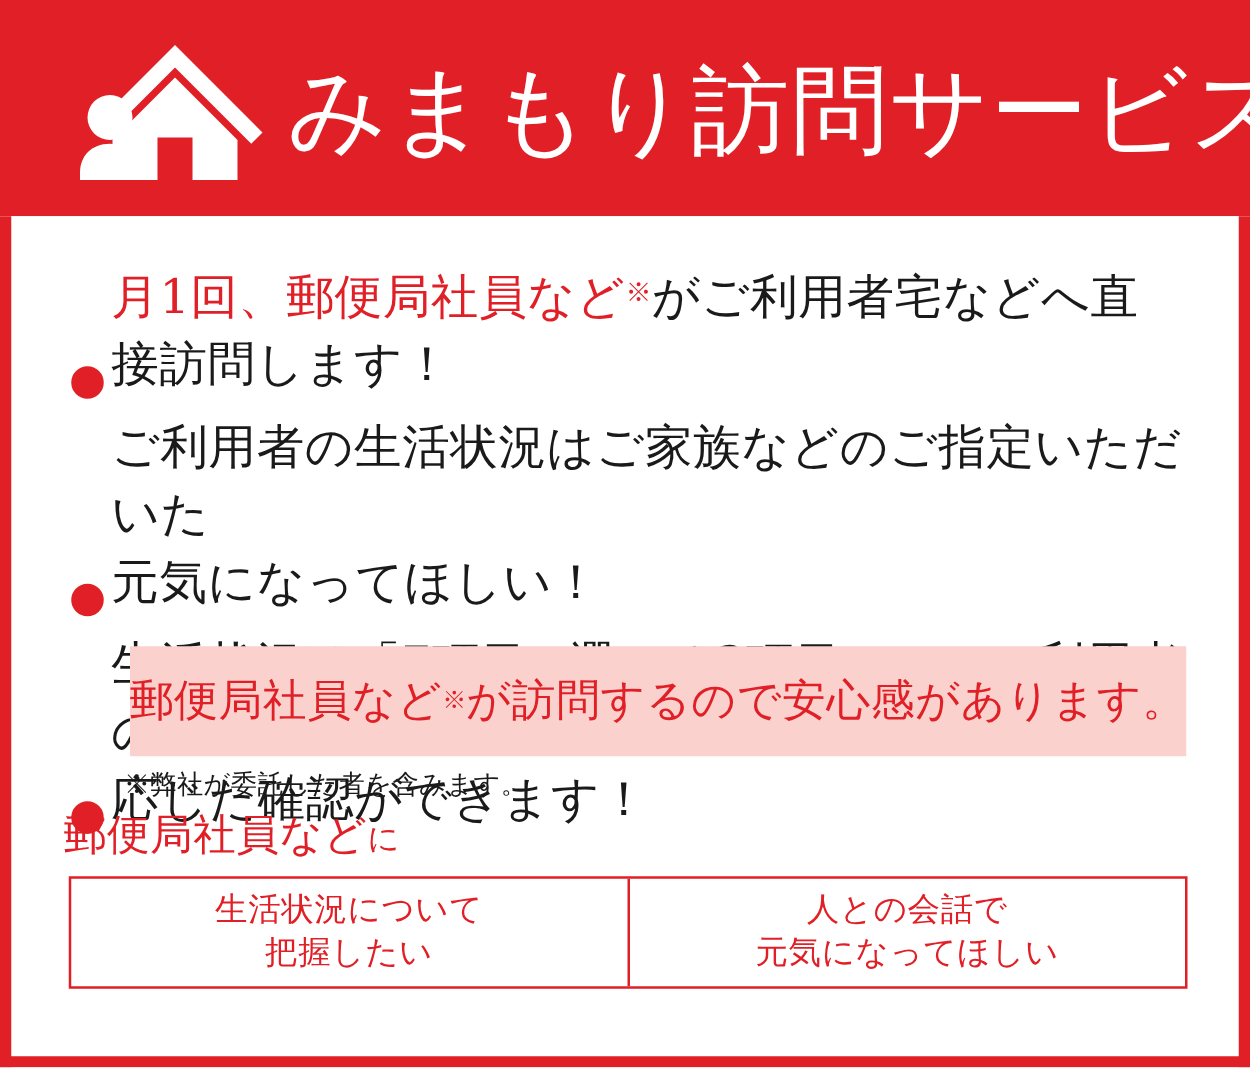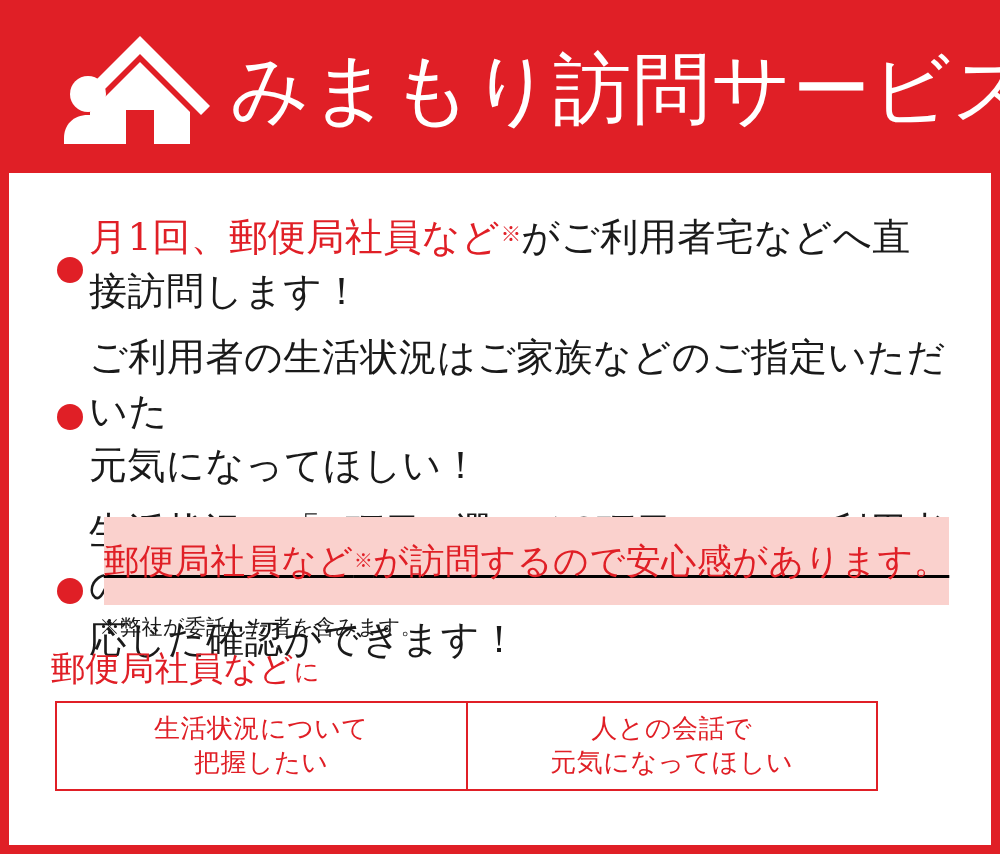--- a/index.html
+++ b/index.html
@@ -75,21 +75,21 @@
     padding: 0 45px 0 48px;
   }
 
   
   .bullets {
     padding-top: 38px;
   }
 
   .bullet-row {
     display: flex;
-    align-items: center;
+    align-items: flex-end;
     margin-bottom: 12px;
   }
 
   .bullet-dot {
     flex: 0 0 auto;
     width: 26px;
     height: 26px;
     border-radius: 50%;
     background: #e01f26;
     margin-top: 11px;
@@ -120,21 +120,20 @@
     position: absolute;
     left: 95px;
     top: 344px;
     width: 845px;
     height: 88px;
     background: #fad1cd;
     display: flex;
     align-items: center;
     justify-content: center;
     box-sizing: border-box;
-    text-decoration: underline;
   }
 
   .pink-callout-text {
     color: #e01f26;
     font-size: 35px;
     line-height: 1;
     letter-spacing: 0.5px;
     white-space: nowrap;
     font-family: "DejaVu Serif", "Liberation Serif", serif;
   }
@@ -165,21 +164,21 @@
 
   .section-heading .small-tail {
     font-size: 25px;
   }
 
   
   .example-boxes {
     position: absolute;
     left: 46px;
     top: 528px;
-    width: 823px;
+    width: 895px;
     height: 90px;
     display: flex;
     border: 2px solid #e01f26;
     box-sizing: border-box;
     background: #ffffff;
   }
 
   .example-cell {
     flex: 1 1 0;
     display: flex;

